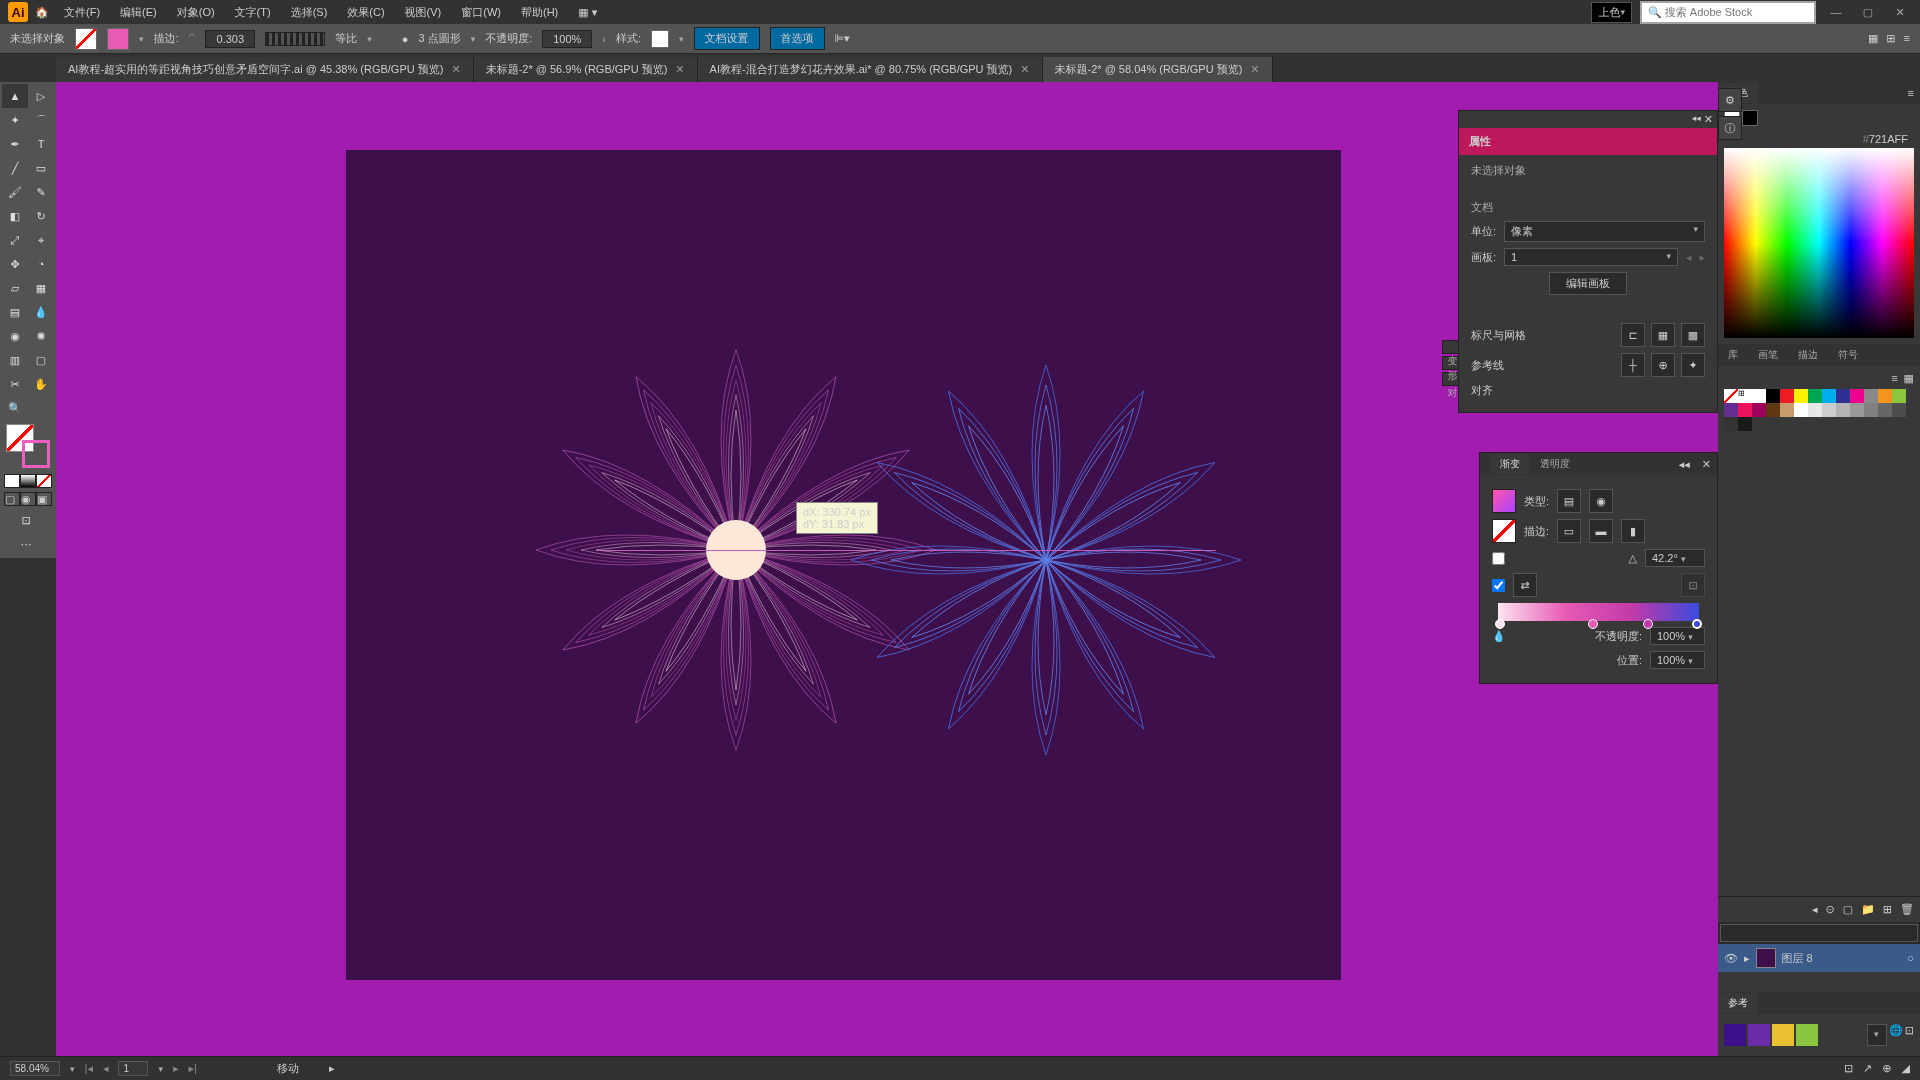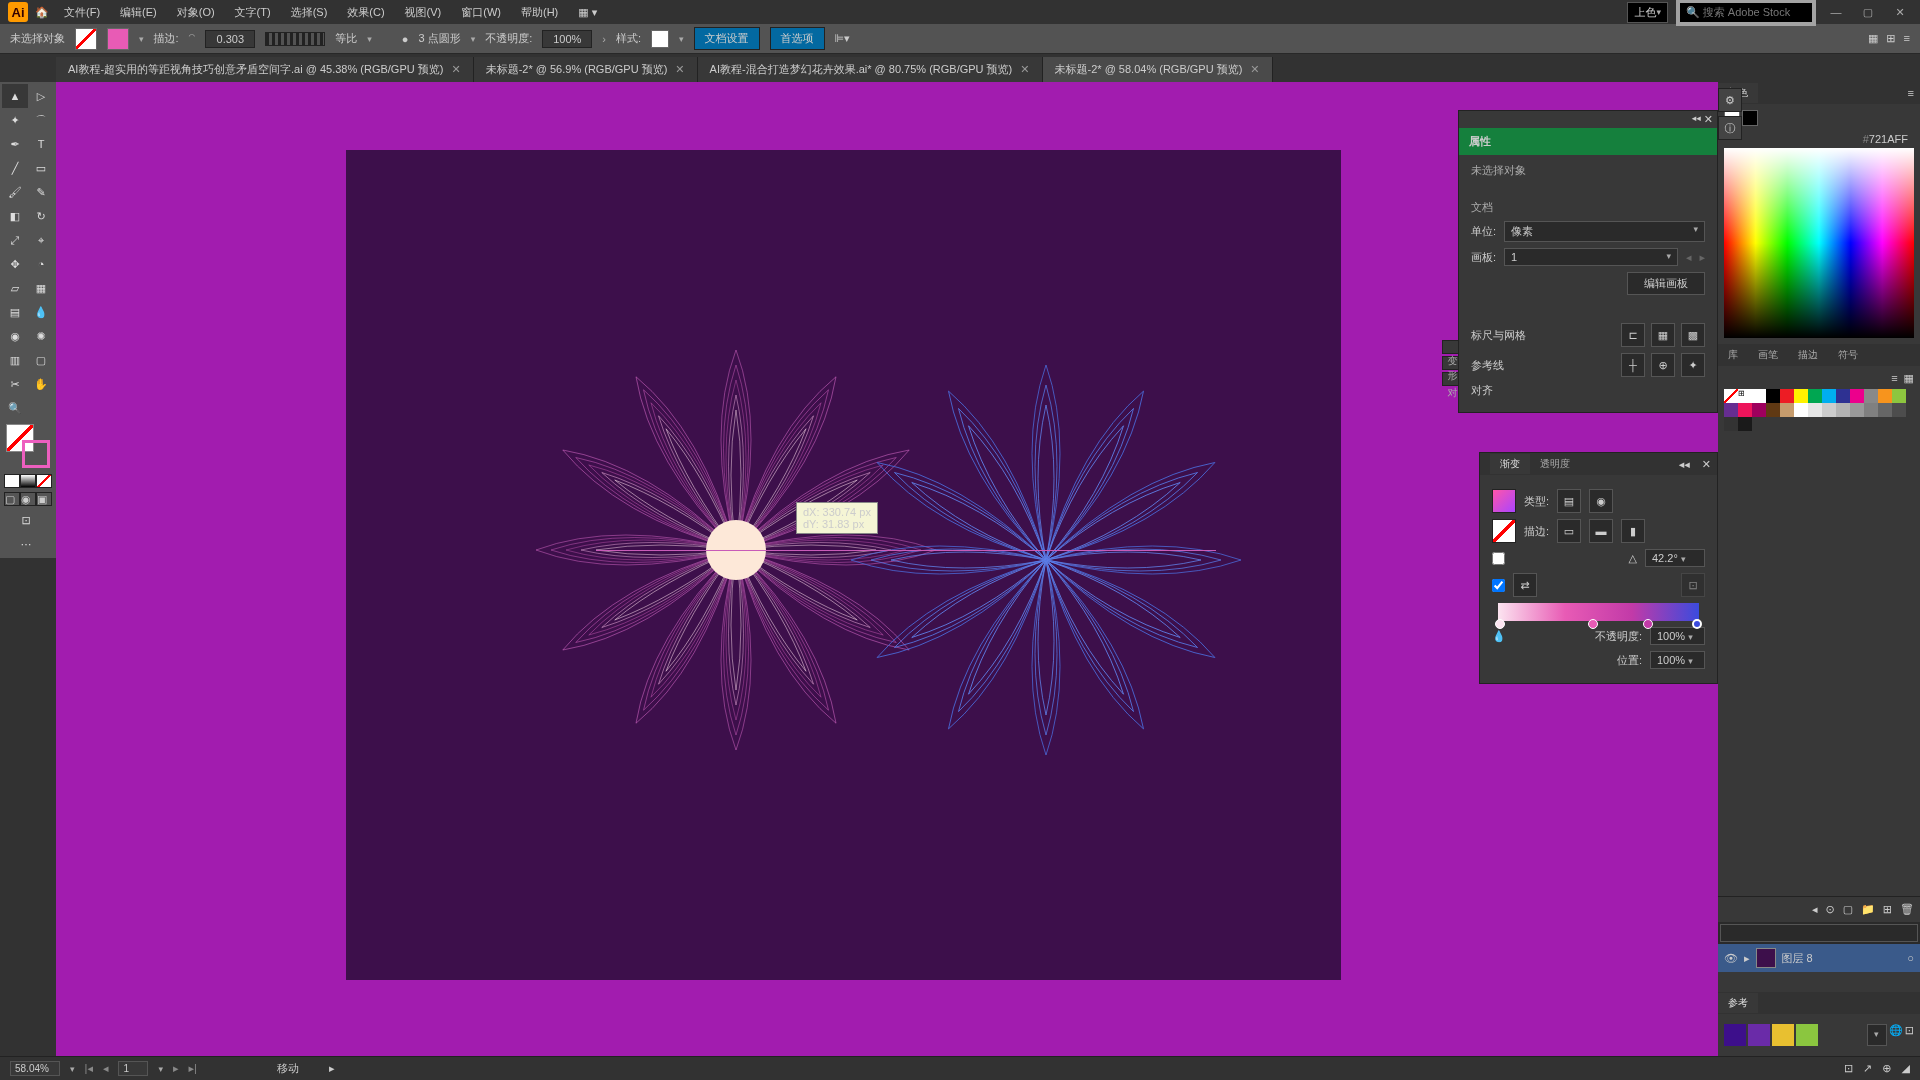--- a/index.html
+++ b/index.html
@@ -3,21 +3,21 @@
 <meta charset="utf-8">
 <style>
 *{margin:0;padding:0;box-sizing:border-box;font-family:"Microsoft YaHei",sans-serif;font-size:11px;color:#ccc;user-select:none}
 body{background:#323232;width:1920px;height:1080px;overflow:hidden;position:relative}
 .menubar{height:24px;background:#323232;display:flex;align-items:center;padding:0 8px;gap:4px}
 .ai-logo{width:20px;height:20px;background:#ff9a00;border-radius:3px;display:flex;align-items:center;justify-content:center;color:#330000;font-weight:bold;font-size:13px}
 .home-icon{width:20px;height:20px;display:flex;align-items:center;justify-content:center}
 .menu-item{padding:3px 8px;cursor:pointer}
 .menu-right{margin-left:auto;display:flex;align-items:center;gap:8px}
 .dropdown{background:#000000;border:1px solid #555;padding:2px 6px;display:flex;align-items:center;}
-.search-box{background:#000000;border:4px solid #a3a3a3;padding:2px 6px;width:140px;color:#888}
+.search-box{background:#ffffff;border:2px solid #a3a3a3;padding:2px 6px;width:176px;color:#888}
 .win-btn{width:24px;height:16px;display:flex;align-items:center;justify-content:center;color:#aaa}
 .control-bar{height:30px;background:#535353;display:flex;align-items:center;padding:0 10px;gap:10px;border-bottom:1px solid #282828}
 .ctrl-label{color:#ccc}
 .ctrl-input{background:#383838;border:1px solid #222;padding:2px 4px;width:50px;color:#ccc;text-align:center}
 .ctrl-swatch{width:22px;height:22px;border:1px solid #666}
 .ctrl-btn{background:#0369a1;border:1px solid #222;padding:3px 10px;color:#ccc}
 .stroke-preview{width:60px;height:14px;background:linear-gradient(90deg,#222 50%,transparent 50%);background-size:6px;border:1px solid #222}
 .tabs-bar{height:28px;background:#323232;display:flex;align-items:flex-end;padding-left:56px}
 .tab{padding:5px 12px;background:#383838;border-right:1px solid #222;display:flex;align-items:center;gap:8px;font-size:10px;color:#aaa}
 .tab.active{background:#4a4a4a;color:#eee}
@@ -36,21 +36,21 @@
 .right-panels{position:absolute;right:0;top:82px;width:202px;bottom:24px;background:#383838;display:flex;flex-direction:column}
 .panel-tab-row{display:flex;background:#323232;height:22px;align-items:center}
 .panel-tab{padding:3px 10px;color:#aaa;font-size:10px}
 .panel-tab.active{background:#383838;color:#ddd}
 .panel-body{padding:6px;background:#383838}
 .color-spectrum{width:190px;height:190px;background:linear-gradient(to bottom,rgba(255,255,255,1),rgba(255,255,255,0) 50%,rgba(0,0,0,0) 50%,rgba(0,0,0,1)),linear-gradient(to right,#ff0000,#ffff00,#00ff00,#00ffff,#0000ff,#ff00ff,#ff0000)}
 .hex-display{display:flex;justify-content:flex-end;padding:3px 6px}
 .swatch-grid{display:flex;flex-wrap:wrap;width:190px}
 .swatch{width:14px;height:14px}
 .props-panel{position:absolute;right:202px;top:110px;width:260px;background:#383838;border:1px solid #222;z-index:20}
-.props-header{padding:6px 10px;background:#15803d;color:#ccc;font-weight:bold}
+.props-header{padding:6px 10px;background:#be185d;color:#ccc;font-weight:bold}
 .props-section{padding:8px 12px}
 .props-label{color:#aaa;margin-bottom:6px}
 .props-row{display:flex;align-items:center;gap:8px;margin:6px 0}
 .props-select{background:#2a2a2a;border:1px solid #555;padding:2px 6px;flex:1;color:#ccc}
 .props-btn{background:#2a2a2a;border:1px solid #555;padding:3px 16px;color:#ccc}
 .icon-btn-row{display:flex;gap:6px}
 .icon-btn{width:24px;height:24px;border:1px solid #555;display:flex;align-items:center;justify-content:center;background:#2a2a2a}
 .gradient-panel{position:absolute;right:202px;top:452px;width:239px;background:#383838;border:1px solid #222;z-index:19}
 .grad-strip{height:18px;background:linear-gradient(90deg,#fce4f0,#e85bb5,#c23aa8,#3b4bdd);margin:6px;position:relative}
 .grad-stop{position:absolute;width:10px;height:10px;bottom:-8px;border:1px solid #fff;border-radius:50%}
@@ -263,21 +263,21 @@
     <div class="props-row">
       <span>单位:</span>
       <div class="props-select"><span>像素</span> <span class="chevron" style="float:right">▾</span></div>
     </div>
     <div class="props-row">
       <span>画板:</span>
       <div class="props-select"><span>1</span> <span class="chevron" style="float:right">▾</span></div>
       <span style="color:#666">◂</span>
       <span style="color:#666">▸</span>
     </div>
-    <div class="props-row" style="justify-content:flex-end">
+    <div class="props-row" style="justify-content:center">
       <button class="props-btn">编辑画板</button>
     </div>
   </div>
   <div class="props-section">
     <div class="props-row">
       <span>标尺与网格</span>
       <div class="icon-btn-row" style="margin-left:auto">
         <div class="icon-btn">⊏</div>
         <div class="icon-btn">▦</div>
         <div class="icon-btn">▩</div>

